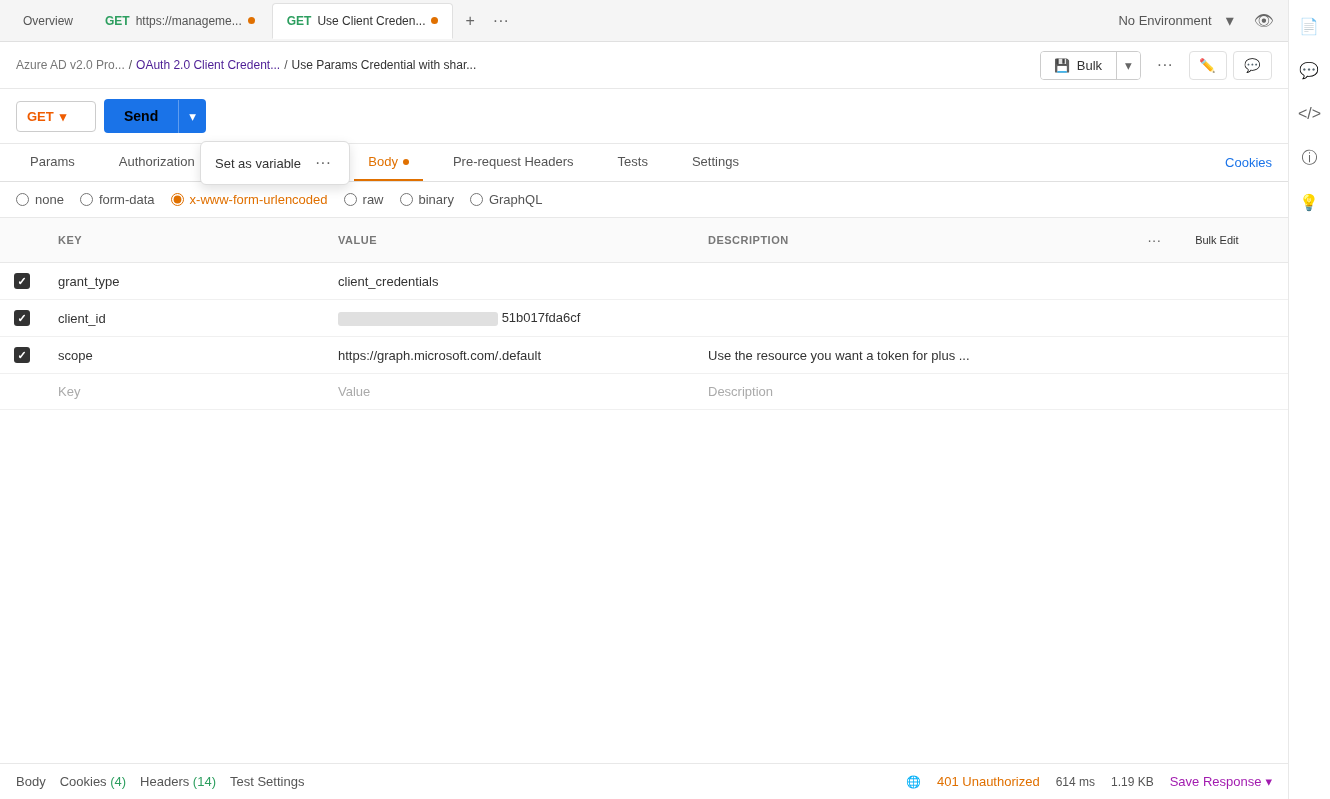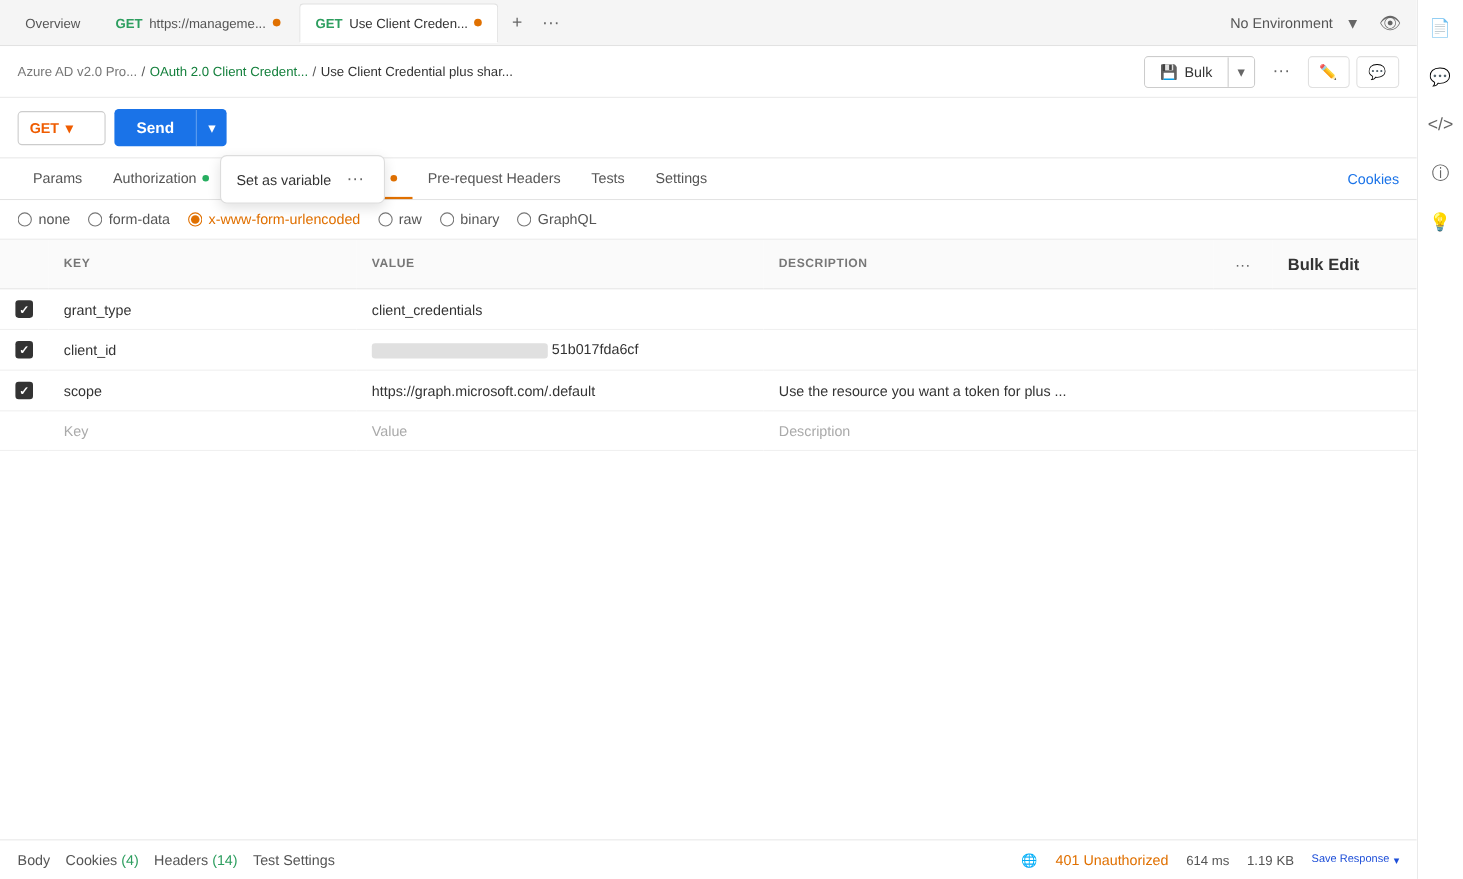--- a/index.html
+++ b/index.html
@@ -41,33 +41,33 @@
     }
     .method-select {
       display: flex; align-items: center; gap: 6px; background: #fff; border: 1px solid #ccc; border-radius: 4px; padding: 7px 10px; cursor: pointer; font-weight: 600; color: #ef5c00; min-width: 80px;
     }
     .url-input {
       flex: 1; border: 1px solid #ccc; border-radius: 4px; padding: 8px 12px; font-size: 13px; background: #e8f0fe; color: #1a56db; outline: none;
     }
     .send-btn {
       display: flex; align-items: center; gap: 0; background: #1a73e8; border: none; border-radius: 4px; overflow: hidden; cursor: pointer; color: #fff; font-size: 14px; font-weight: 600;
     }
-    .send-btn-main { padding: 9px 20px; background: none; border: none; color: #ffffff; font-size: 14px; font-weight: 600; cursor: pointer; }
+    .send-btn-main { padding: 9px 20px; background: none; border: none; color: #000000; font-size: 14px; font-weight: 600; cursor: pointer; }
     .send-btn-arrow { padding: 9px 10px; border-left: 1px solid rgba(255,255,255,0.3); background: none; border-top: none; border-right: none; border-bottom: none; color: #fff; cursor: pointer; }
 
     
     .tooltip-popup {
       position: absolute; top: 52px; left: 200px; background: #fff; border: 1px solid #ddd; border-radius: 6px; padding: 10px 14px; box-shadow: 0 4px 12px rgba(0,0,0,0.12); display: flex; align-items: center; gap: 10px; z-index: 100;
     }
     .tooltip-popup span { font-size: 13px; color: #333; }
     .tooltip-dots { background: none; border: none; cursor: pointer; font-size: 16px; color: #666; padding: 2px 4px; }
 
     
     .req-tabs {
-      display: flex; align-items: center; padding: 0 16px; border-bottom: 1px solid #e0e0e0; background: #fff; gap: 0;
+      display: flex; align-items: center; padding: 0 16px; border-bottom: 1px solid #e0e0e0; background: #fff; gap: 16px;
     }
     .req-tab {
       padding: 10px 14px; cursor: pointer; font-size: 13px; color: #555; border-bottom: 2px solid transparent; white-space: nowrap; display: flex; align-items: center; gap: 5px;
     }
     .req-tab.active { color: #e07000; border-bottom-color: #e07000; font-weight: 500; }
     .req-tab .tab-badge { font-size: 12px; color: #555; }
     .req-tab .green-dot { width: 6px; height: 6px; border-radius: 50%; background: #27ae60; display: inline-block; }
     .req-tab .orange-dot { width: 6px; height: 6px; border-radius: 50%; background: #e07000; display: inline-block; }
     .cookies-btn { margin-left: auto; color: #1a73e8; font-size: 13px; cursor: pointer; padding: 10px 0; }
 
@@ -83,21 +83,21 @@
     .params-table { flex: 1; overflow-y: auto; background: #fff; }
     table { width: 100%; border-collapse: collapse; }
     thead tr { background: #fafafa; }
     th { padding: 10px 14px; text-align: left; font-size: 11px; font-weight: 600; color: #777; border-bottom: 1px solid #e8e8e8; letter-spacing: 0.5px; }
     td { padding: 10px 14px; border-bottom: 1px solid #f0f0f0; font-size: 13px; vertical-align: middle; }
     .row-checkbox { width: 40px; text-align: center; }
     .key-col { width: 280px; }
     .value-col { width: 370px; }
     .actions-col { width: 50px; text-align: center; }
     .blurred { background: #e0e0e0; border-radius: 3px; display: inline-block; height: 14px; vertical-align: middle; }
-    .bulk-edit-btn { background: none; border: none; cursor: pointer; color: #333; font-size: 15px; font-weight: 700; }
+    .bulk-edit-btn { background: none; border: none; cursor: pointer; color: #333; font-size: 11px; font-weight: 400; }
     .checkbox-checked {
       width: 16px; height: 16px; background: #333; border-radius: 3px; display: flex; align-items: center; justify-content: center;
     }
     .checkbox-checked::after { content: '✓'; color: #fff; font-size: 11px; font-weight: 700; }
     .empty-row td { color: #aaa; }
 
     
     .right-sidebar {
       position: fixed; right: 0; top: 0; bottom: 0; width: 42px; display: flex; flex-direction: column; align-items: center; padding: 8px 0; gap: 8px; border-left: 1px solid #e8e8e8; background: #fff; z-index: 50;
     }
@@ -106,21 +106,21 @@
     
     .status-bar {
       display: flex; align-items: center; padding: 8px 16px; border-top: 1px solid #e8e8e8; background: #fff; gap: 0;
     }
     .status-tabs { display: flex; align-items: center; gap: 14px; }
     .status-tab { cursor: pointer; color: #555; font-size: 13px; padding: 2px 0; }
     .status-tab .badge { color: #2d9e5f; font-size: 13px; }
     .status-info { margin-left: auto; display: flex; align-items: center; gap: 16px; font-size: 12px; }
     .status-code { color: #e07000; font-weight: 500; font-size: 13px; }
     .status-time, .status-size { color: #555; }
-    .save-response-btn { color: #1d4ed8; cursor: pointer; font-size: 10px; display: flex; align-items: center; gap: 4px; }
+    .save-response-btn { color: #a21caf; cursor: pointer; font-size: 13px; display: flex; align-items: center; gap: 4px; }
 
     
     .main-content { display: flex; flex-direction: column; flex: 1; overflow: hidden; margin-right: 42px; }
   </style>
 </head>
 <body>
 
 <div class="right-sidebar">
   <div class="sidebar-icon" title="Documentation">📄</div>
   <div class="sidebar-icon" title="Comments">💬</div>
@@ -153,23 +153,23 @@
       <span style="font-size:13px; color:#555;">No Environment</span>
       <button class="icon-btn">▾</button>
       <button class="icon-btn">👁</button>
     </div>
   </div>
 
   <div class="request-header">
     <div class="breadcrumb">
       <span style="cursor:pointer; color:#777;">Azure AD v2.0 Pro...</span>
       <span class="breadcrumb-sep">/</span>
-      <span style="cursor:pointer; color:#15803d;">OAuth 2.0 Client Credent...</span>
+      <span style="cursor:pointer; color:#4c1d95;">OAuth 2.0 Client Credent...</span>
       <span class="breadcrumb-sep">/</span>
-      <span class="current">Use Client Credential plus shar...</span>
+      <span class="current">Use Params Credential with shar...</span>
     </div>
     <div class="toolbar-actions">
       <div class="save-btn">
         <button class="save-btn-main">
           <span>💾</span>
           <span>Bulk</span>
         </button>
         <button class="save-btn-arrow">▾</button>
       </div>
       <button class="more-btn">···</button>

